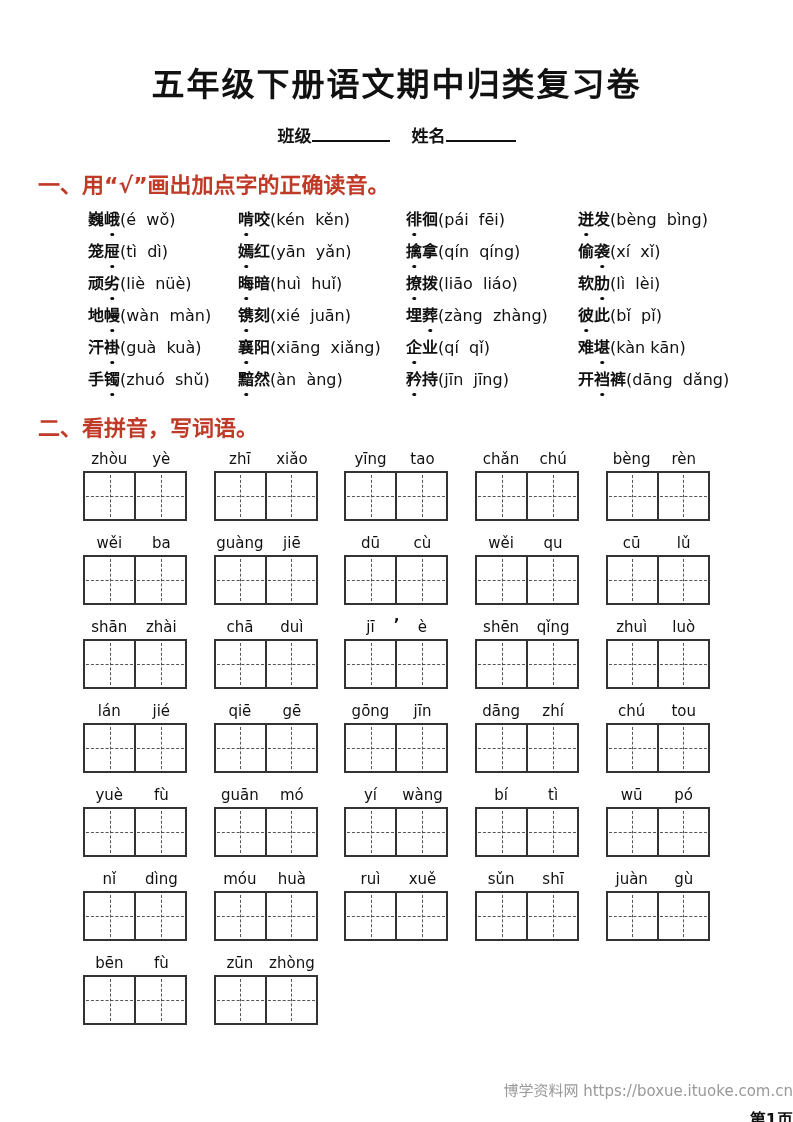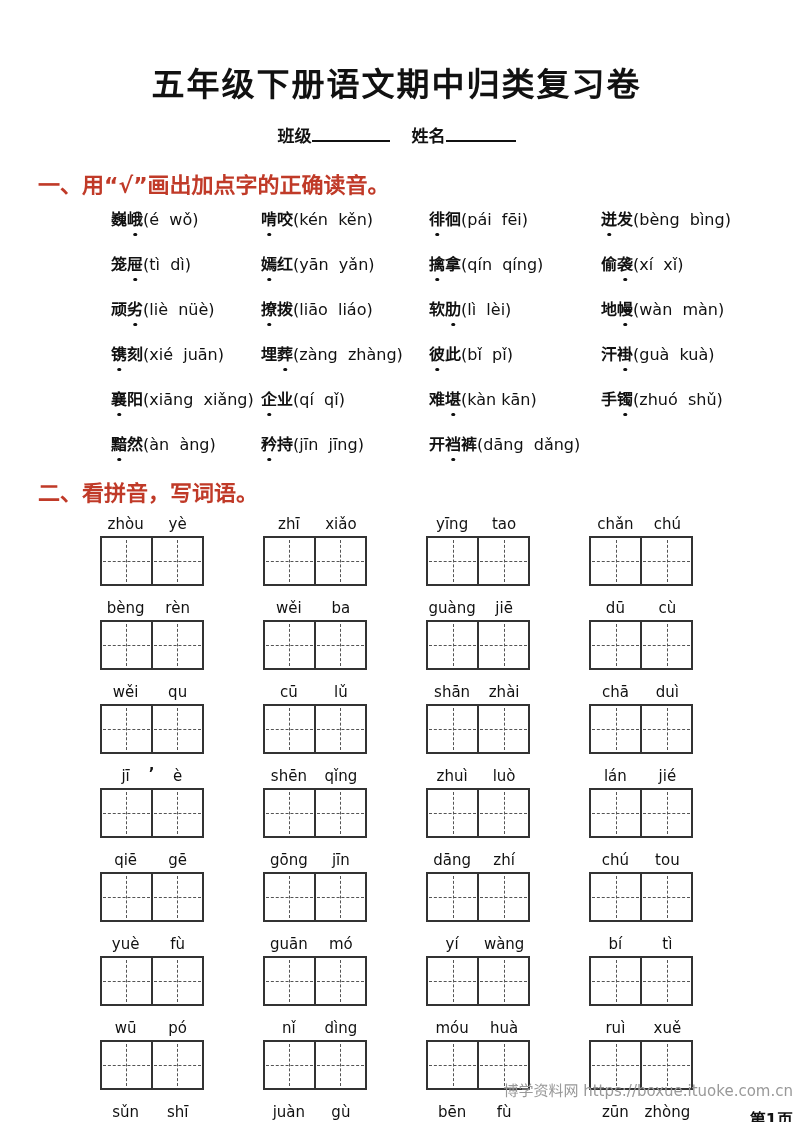--- a/index.html
+++ b/index.html
@@ -41,42 +41,42 @@
   .sec-head{
     margin:20px 0 0 38px;
     font-size:22px;
     font-weight:700;
     color:#c03a28;
   }
   
   .s1grid{
     display:grid;
     grid-template-columns:150px 168px 172px auto;
-    padding:10px 20px 0 111px;
-    row-gap:24px;
+    padding:10px 20px 0 88px;
+    row-gap:11px;
     font-size:16px;
   }
   .w{white-space:nowrap;line-height:21px;}
   .chars{font-weight:700;color:#111;}
   .chars span{display:inline-block;}
   .dc{position:relative;}
   .dc::after{
     content:"";
     position:absolute;
     left:50%;bottom:-6px;
     width:3.5px;height:3.5px;
     border-radius:50%;
     background:#111;
     transform:translateX(-50%);
   }
   .py{white-space:pre;font-weight:400;color:#111;}
   
   .s2grid{
     display:grid;
-    grid-template-columns:repeat(4,1fr);
+    grid-template-columns:repeat(5,1fr);
     padding:8px 70px 0 70px;
     justify-items:center;
   }
   .g{margin-bottom:13px;}
   .py2{
     position:relative;
     display:flex;
     width:104px;
     font-size:15px;
     color:#111;
@@ -136,20 +136,21 @@
   <div class="s1grid">
     <div class="w"><span class="chars"><span>巍</span><span class="dc">峨</span><span></span></span><span class="py">(é  wǒ)</span></div>
     <div class="w"><span class="chars"><span></span><span class="dc">啃</span><span>咬</span></span><span class="py">(kén  kěn)</span></div>
     <div class="w"><span class="chars"><span></span><span class="dc">徘</span><span>徊</span></span><span class="py">(pái  fēi)</span></div>
     <div class="w"><span class="chars"><span></span><span class="dc">迸</span><span>发</span></span><span class="py">(bèng  bìng)</span></div>
     <div class="w"><span class="chars"><span>笼</span><span class="dc">屉</span><span></span></span><span class="py">(tì  dì)</span></div>
     <div class="w"><span class="chars"><span></span><span class="dc">嫣</span><span>红</span></span><span class="py">(yān  yǎn)</span></div>
     <div class="w"><span class="chars"><span></span><span class="dc">擒</span><span>拿</span></span><span class="py">(qín  qíng)</span></div>
     <div class="w"><span class="chars"><span>偷</span><span class="dc">袭</span><span></span></span><span class="py">(xí  xǐ)</span></div>
     <div class="w"><span class="chars"><span>顽</span><span class="dc">劣</span><span></span></span><span class="py">(liè  nüè)</span></div>
+    <div class="w"><span class="chars"><span></span><span class="dc">晦</span><span>暗</span></span><span class="py">(huì  huǐ)</span></div>
     <div class="w"><span class="chars"><span></span><span class="dc">撩</span><span>拨</span></span><span class="py">(liāo  liáo)</span></div>
     <div class="w"><span class="chars"><span>软</span><span class="dc">肋</span><span></span></span><span class="py">(lì  lèi)</span></div>
     <div class="w"><span class="chars"><span>地</span><span class="dc">幔</span><span></span></span><span class="py">(wàn  màn)</span></div>
     <div class="w"><span class="chars"><span></span><span class="dc">镌</span><span>刻</span></span><span class="py">(xié  juān)</span></div>
     <div class="w"><span class="chars"><span>埋</span><span class="dc">葬</span><span></span></span><span class="py">(zàng  zhàng)</span></div>
     <div class="w"><span class="chars"><span></span><span class="dc">彼</span><span>此</span></span><span class="py">(bǐ  pǐ)</span></div>
     <div class="w"><span class="chars"><span>汗</span><span class="dc">褂</span><span></span></span><span class="py">(guà  kuà)</span></div>
     <div class="w"><span class="chars"><span></span><span class="dc">襄</span><span>阳</span></span><span class="py">(xiāng  xiǎng)</span></div>
     <div class="w"><span class="chars"><span></span><span class="dc">企</span><span>业</span></span><span class="py">(qí  qǐ)</span></div>
     <div class="w"><span class="chars"><span>难</span><span class="dc">堪</span><span></span></span><span class="py">(kàn kān)</span></div>

